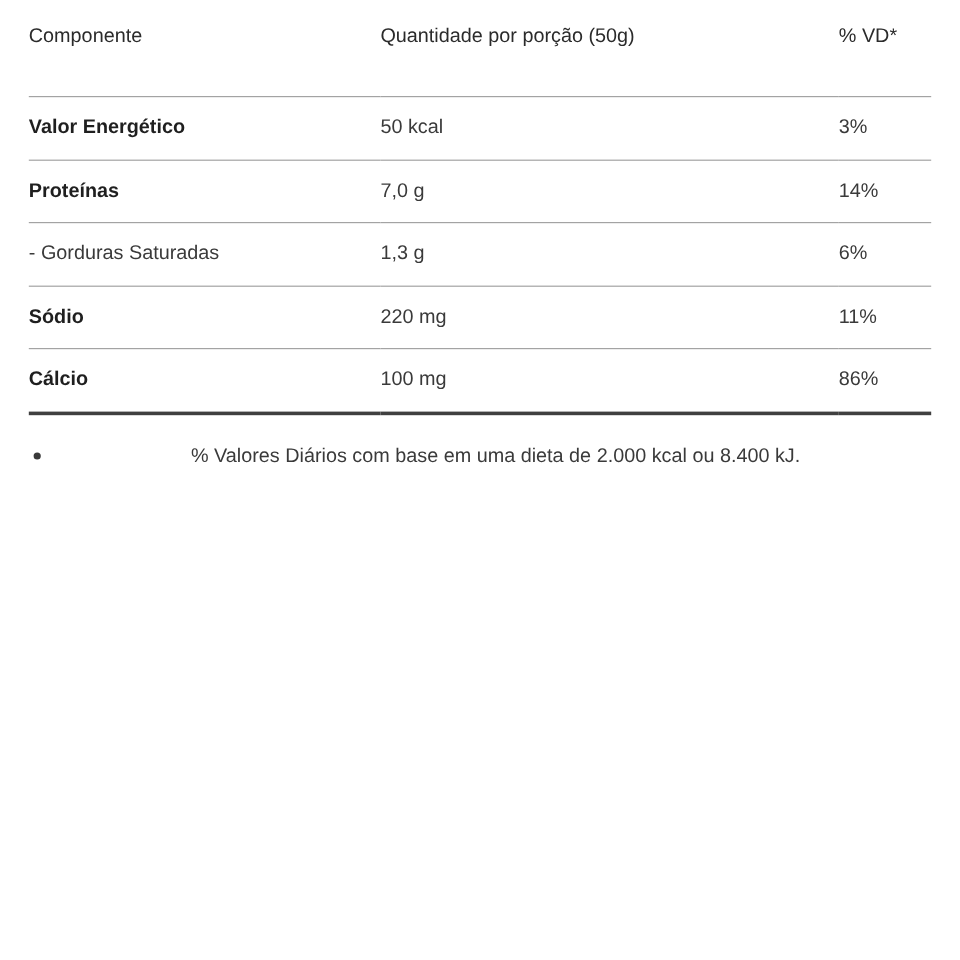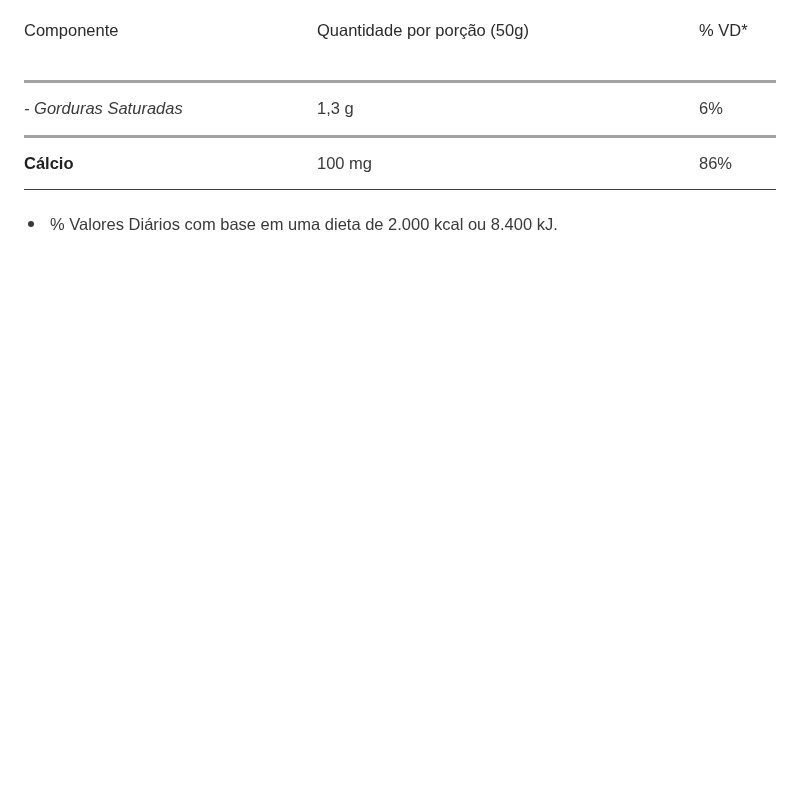--- a/index.html
+++ b/index.html
@@ -29,56 +29,56 @@
   }
   table.nutrition col.c-name { width: 293px; }
   table.nutrition col.c-amount { width: 382px; }
   table.nutrition col.c-dv { width: 77px; }
 
   table.nutrition th,
   table.nutrition td {
     text-align: left;
     vertical-align: middle;
     padding: 0;
-    border-bottom: 3px solid #a3a3a3;
+    border-bottom: 1px solid #a3a3a3;
     height: 51.6px;
     font-size: 16.5px;
     line-height: 1.3;
   }
   table.nutrition thead th {
     font-weight: 400;
     color: #2b2b2b;
     height: 60px;
     vertical-align: top;
     padding-top: 20px;
   }
   table.nutrition tbody td.name {
     font-weight: 700;
     color: #1f1f1f;
   }
   table.nutrition tbody tr.sub td.name {
     font-weight: 400;
     color: #3a3a3a;
     padding-left: 0;
-    font-style: italic;
   }
   table.nutrition tbody td.amount,
   table.nutrition tbody td.dv {
     font-weight: 400;
     color: #3a3a3a;
   }
   table.nutrition tbody tr:last-child td {
-    border-bottom: 1px solid #404040;
+    border-bottom: 3px solid #404040;
     margin-top: 34px;
   }
 
   ul.footnotes {
     list-style: none;
     margin: 22px 0 0 0;
     padding: 0;
+    text-align: center;
   }
   ul.footnotes li {
     position: relative;
     padding-left: 26px;
     font-size: 16.5px;
     line-height: 1.5;
     color: #3a3a3a;
   }
   ul.footnotes li .bullet {
     position: absolute;
@@ -103,24 +103,39 @@
       <col class="c-dv">
     </colgroup>
     <thead>
       <tr>
         <th>Componente</th>
         <th>Quantidade por porção (50g)</th>
         <th>% VD*</th>
       </tr>
     </thead>
     <tbody>
+      <tr>
+        <td class="name">Valor Energético</td>
+        <td class="amount">50 kcal</td>
+        <td class="dv">3%</td>
+      </tr>
+      <tr>
+        <td class="name">Proteínas</td>
+        <td class="amount">7,0 g</td>
+        <td class="dv">14%</td>
+      </tr>
       <tr class="sub">
         <td class="name">- Gorduras Saturadas</td>
         <td class="amount">1,3 g</td>
         <td class="dv">6%</td>
+      </tr>
+      <tr>
+        <td class="name">Sódio</td>
+        <td class="amount">220 mg</td>
+        <td class="dv">11%</td>
       </tr>
       <tr>
         <td class="name">Cálcio</td>
         <td class="amount">100 mg</td>
         <td class="dv">86%</td>
       </tr>
     </tbody>
   </table>
 
   <ul class="footnotes">

